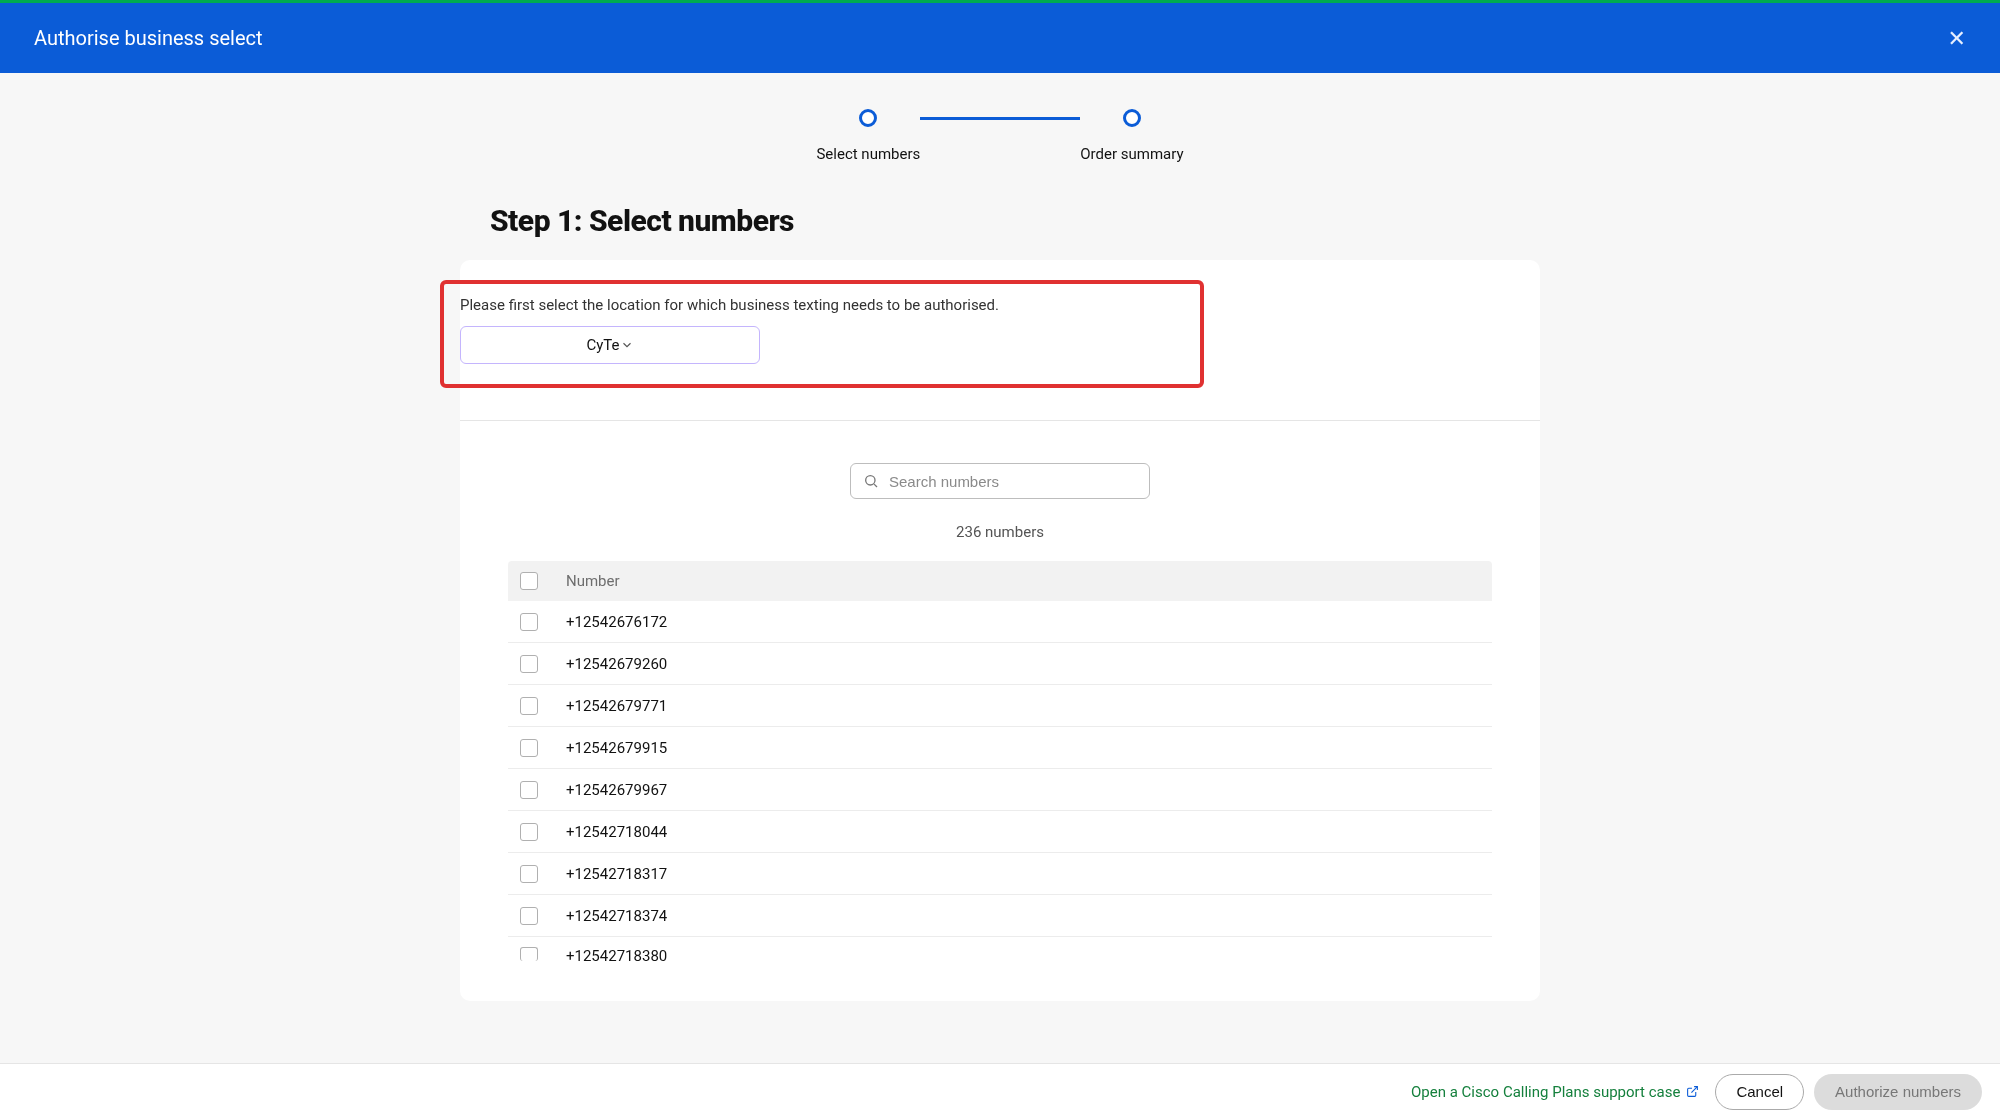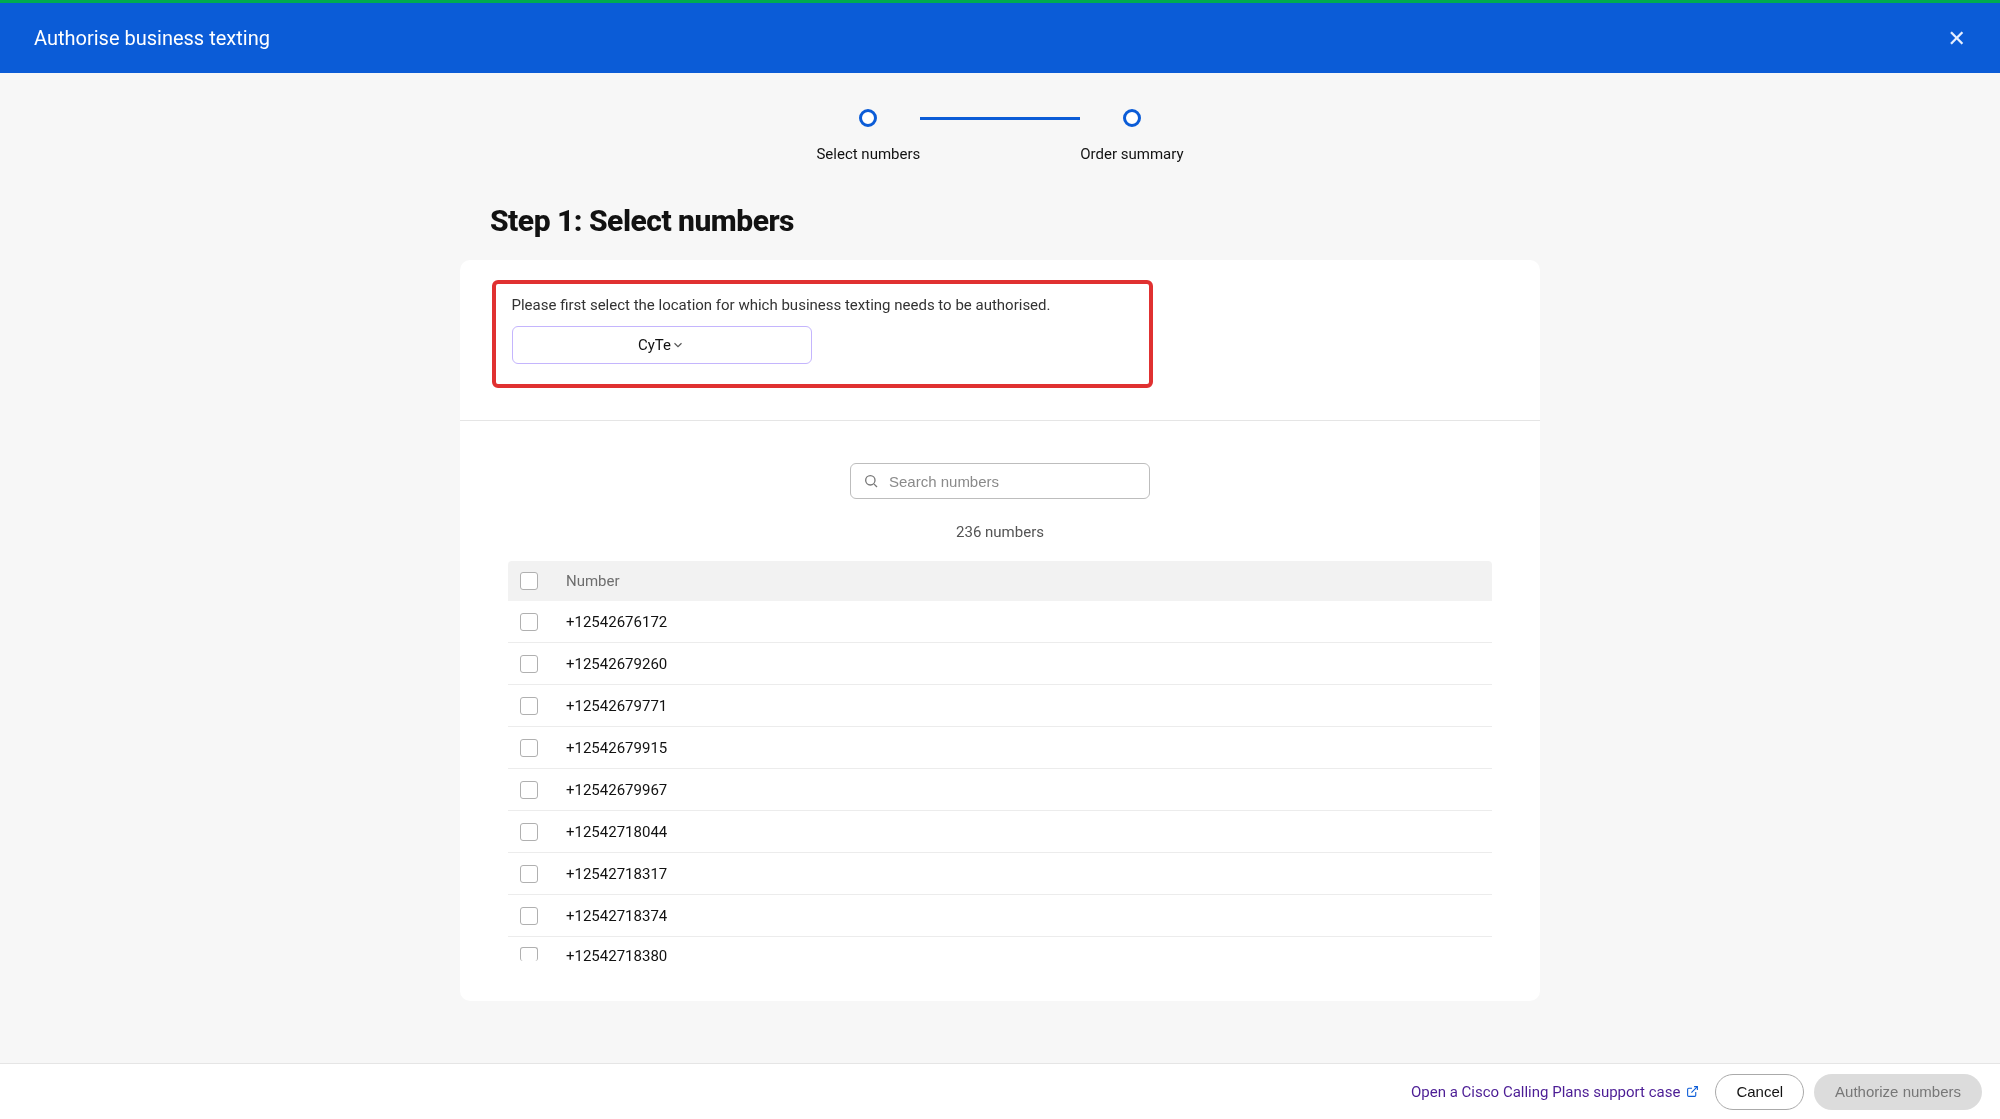--- a/index.html
+++ b/index.html
@@ -82,21 +82,21 @@
     padding: 0;
     margin-left: 10px;
     margin-right: 10px;
   }
 
   .highlight-box {
     border: 4px solid #e03131;
     border-radius: 6px;
     padding: 12px 16px 20px;
     margin: 0 auto;
-    width: 661px;
+    width: 764px;
     position: relative;
     left: -178px;
     top: 0;
   }
   .card-inner-top { padding: 20px 30px 0; }
   .instruction {
     color: #333;
     font-size: 15px;
   }
   .select-box {
@@ -190,21 +190,21 @@
     background: #fff;
     border-top: 1px solid #e5e5e5;
     height: 56px;
     display: flex;
     align-items: center;
     justify-content: flex-end;
     padding: 0 18px;
     gap: 10px;
   }
   .link {
-    color: #4c1d95;
+    color: #15803d;
     font-size: 15px;
     display: inline-flex;
     align-items: center;
     gap: 6px;
     cursor: pointer;
     margin-right: 6px;
   }
   .ext-icon { width: 13px; height: 13px; }
   .btn {
     height: 36px;
@@ -225,21 +225,21 @@
     cursor: default;
   }
   .pad-bottom { height: 80px; }
 </style>
 </head>
 <body>
 
 <div class="top-accent"></div>
 
 <div class="header">
-  <span>Authorise business texting</span>
+  <span>Authorise business select</span>
   <span class="close-x">✕</span>
 </div>
 
 <div class="stepper">
   <div class="step">
     <div class="step-circle"></div>
     <div class="step-label">Select numbers</div>
   </div>
   <div class="step-line"></div>
   <div class="step">

